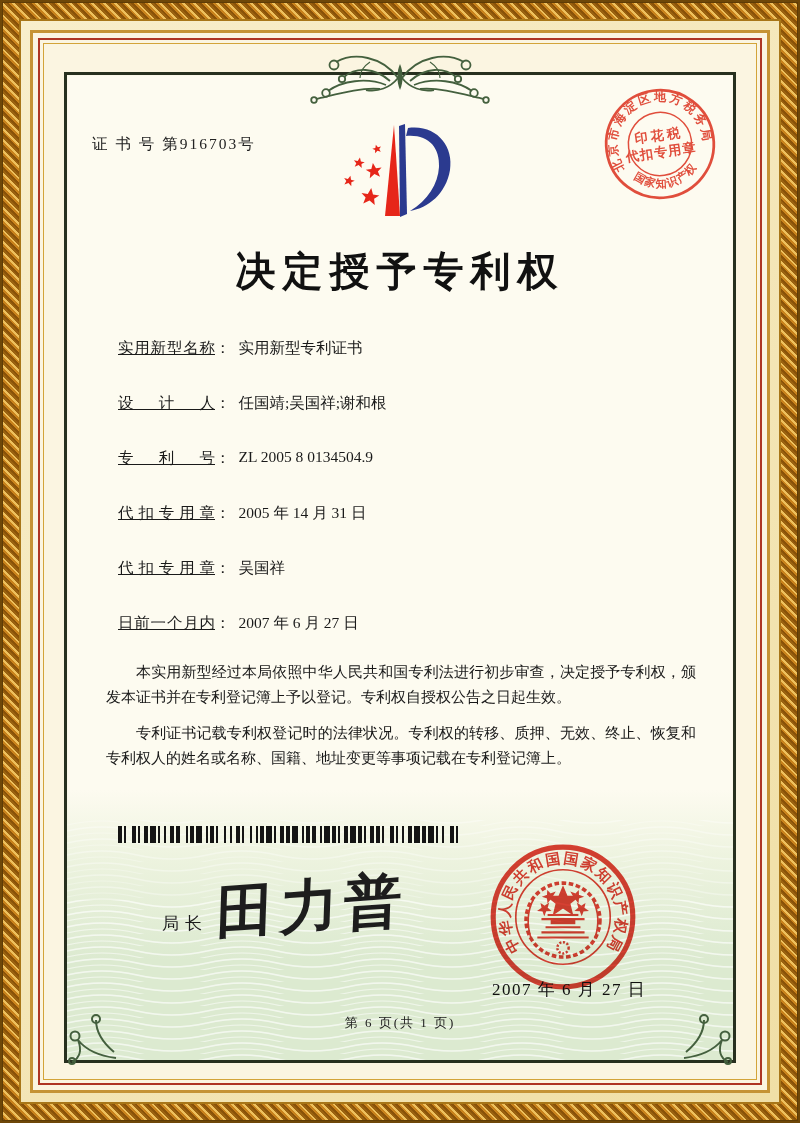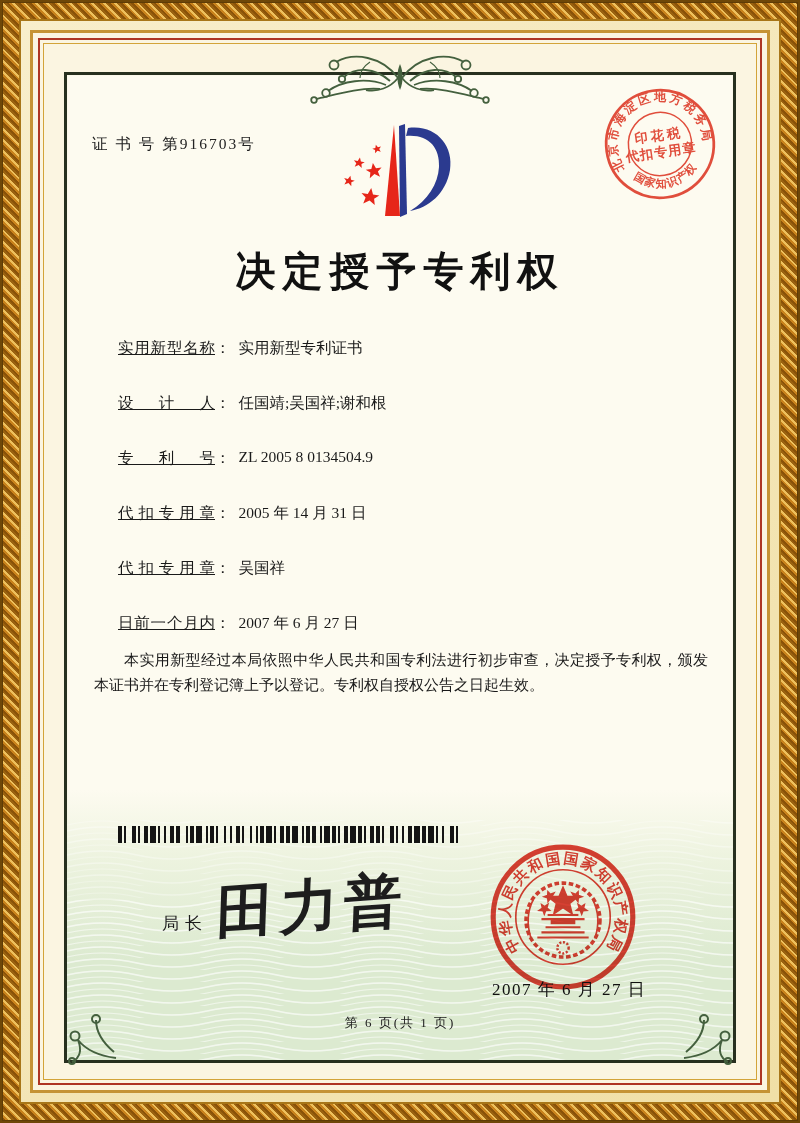--- a/index.html
+++ b/index.html
@@ -20,21 +20,21 @@
   .green-zone svg{position:absolute;inset:0;width:100%;height:100%;}
   
   .cert-no{left:92px;top:134px;font-size:15.5px;letter-spacing:2px;color:#222;}
   .title{left:64px;right:64px;top:244px;text-align:center;font-size:40px;font-weight:bold;letter-spacing:7px;color:#111;}
   .fields{left:118px;top:338px;width:560px;font-size:15.5px;}
   .field-row{height:55px;display:flex;align-items:flex-start;}
   .field-label{display:inline-block;width:97px;text-align:justify;text-align-last:justify;color:#1a1a1a;text-decoration:underline;}
   .field-colon{margin-right:8px;}
   .field-value{color:#1a1a1a;}
   .paras{left:94px;width:614px;top:648px;font-size:15px;line-height:24.5px;text-align:justify;color:#181818;}
-  .paras p{margin:0;text-indent:2em;font-family:Liberation Serif, serif;}
+  .paras p{margin:12px;text-indent:2em;font-family:Liberation Serif, serif;}
   .barcode{left:118px;top:826px;width:350px;height:17px;display:flex;overflow:hidden;align-items:stretch;}
   .bc-bar{background:#141414;flex:0 0 auto;}
   .bc-gap{background:transparent;flex:0 0 auto;}
   .sig-label{left:162px;top:912px;font-size:17px;letter-spacing:6px;}
   .sig-name{left:216px;top:868px;font-size:58px;font-weight:bold;transform:rotate(-4deg) skewX(-6deg);color:#1d1d1d;letter-spacing:6px;}
   .issue-date{left:492px;top:978px;font-size:17px;letter-spacing:1.5px;color:#101010;z-index:6;}
   .footer{left:64px;right:64px;top:1014px;text-align:center;font-size:13px;letter-spacing:2px;color:#222;}
   .stamp,.seal{mix-blend-mode:multiply;}
   .flourish{color:#44603e;}
 </style>
@@ -166,20 +166,21 @@
   </div>
   <div class="field-row">
     <span class="field-label">日前一个月内</span>
       <span class="field-colon">：</span>
       <span class="field-value">2007 年 6 月 27 日</span>
   </div>
 </div>
 
 <div class="abs paras">
   <p>本实用新型经过本局依照中华人民共和国专利法进行初步审查，决定授予专利权，颁发本证书并在专利登记簿上予以登记。专利权自授权公告之日起生效。</p>
+  <p>专利证书记载专利权登记时的法律状况。专利权的转移、质押、无效、终止、恢复和专利权人的姓名或名称、国籍、地址变更等事项记载在专利登记簿上。</p>
 </div>
 
 <div class="abs barcode">
     <div class="bc-bar" style="width: 4px;"></div>
     <div class="bc-gap" style="width: 2px;"></div>
     <div class="bc-bar" style="width: 2px;"></div>
     <div class="bc-gap" style="width: 6px;"></div>
     <div class="bc-bar" style="width: 4px;"></div>
     <div class="bc-gap" style="width: 2px;"></div>
     <div class="bc-bar" style="width: 2px;"></div>

